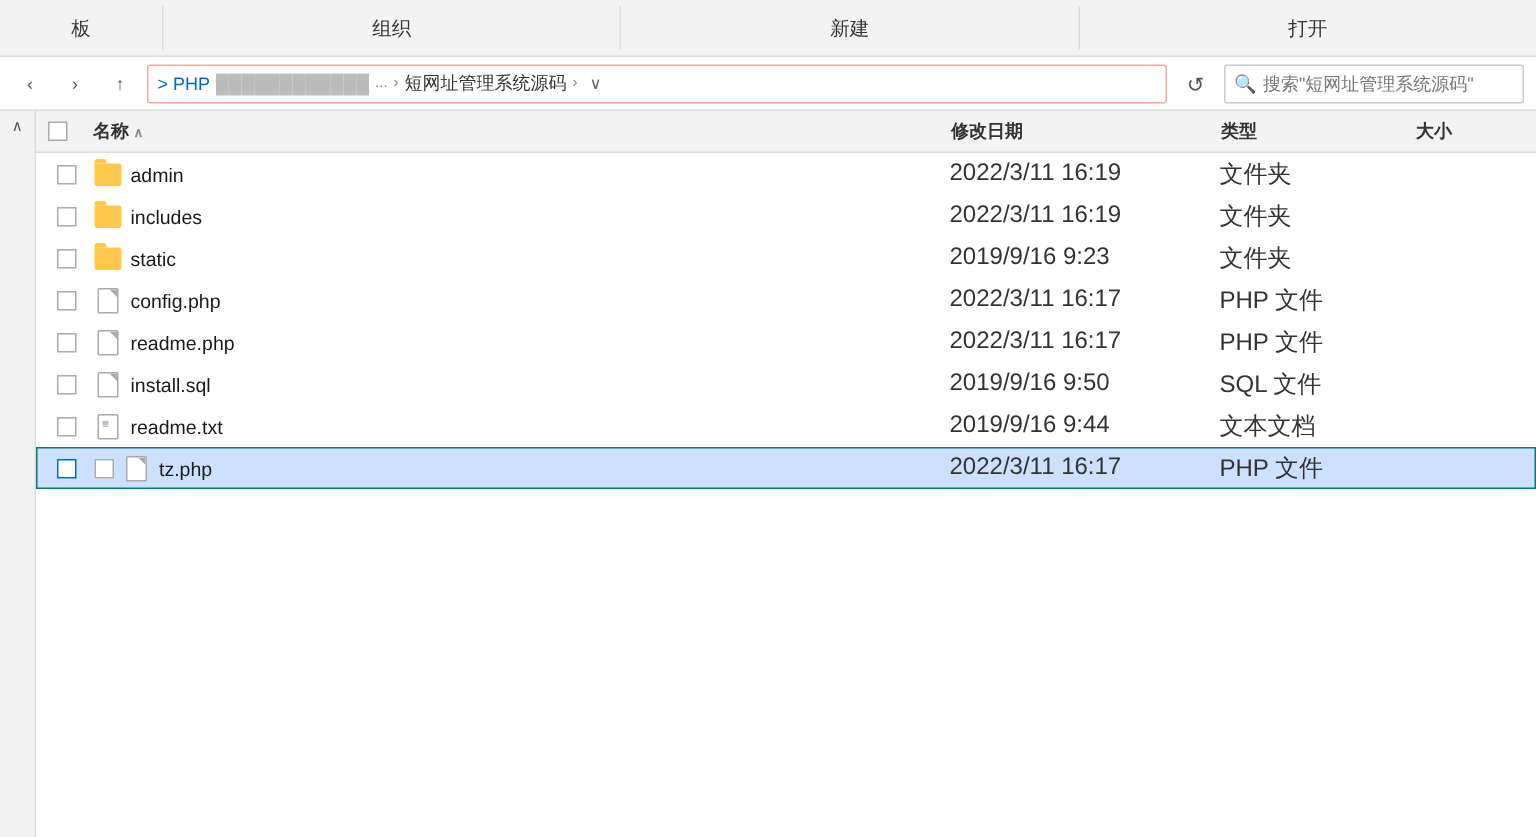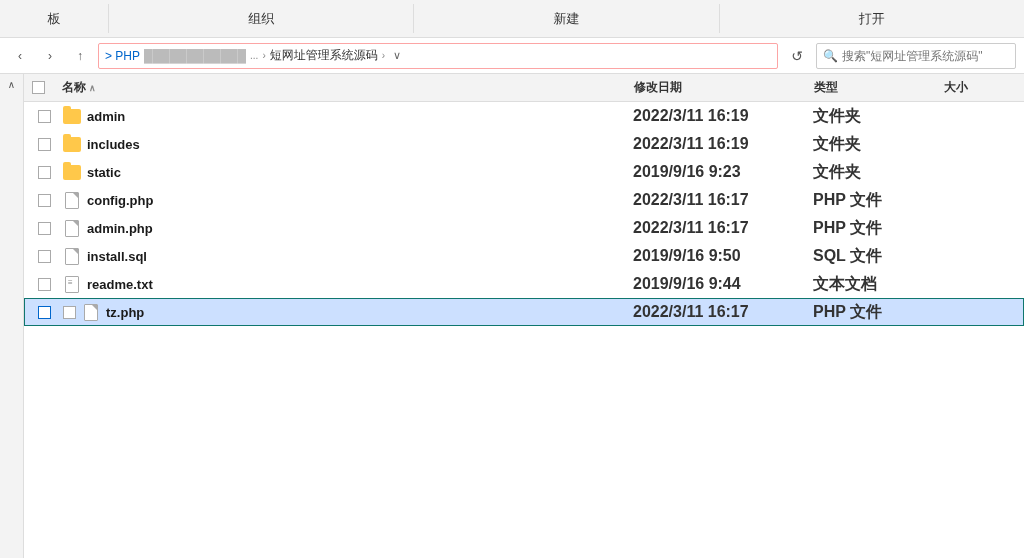--- a/index.html
+++ b/index.html
@@ -191,21 +191,20 @@
       overflow-y: auto;
     }
     .file-row {
       display: grid;
       grid-template-columns: 30px 1fr 180px 130px 80px;
       align-items: center;
       height: 28px;
       padding: 0 4px;
       cursor: pointer;
       border: 1px solid transparent;
-      font-weight: bold;
     }
     .file-row.selected { background: #cce0ff; border: 1px solid #0f766e; }
 
     .file-checkbox {
       display: flex;
       align-items: center;
       justify-content: center;
     }
     .cb {
       width: 13px;
@@ -414,21 +413,21 @@
           <div class="file-size"></div>
         </div>
         <div class="file-row">
           <div class="file-checkbox">
             <div class="cb"></div>
           </div>
           <div class="file-name-cell">
             <div class="file-icon">
               <div class="icon-file"></div>
             </div>
-            <span>admin.php</span>
+            <span>readme.php</span>
           </div>
           <div class="file-date">2022/3/11 16:17</div>
           <div class="file-type">PHP 文件</div>
           <div class="file-size"></div>
         </div>
         <div class="file-row">
           <div class="file-checkbox">
             <div class="cb"></div>
           </div>
           <div class="file-name-cell">

